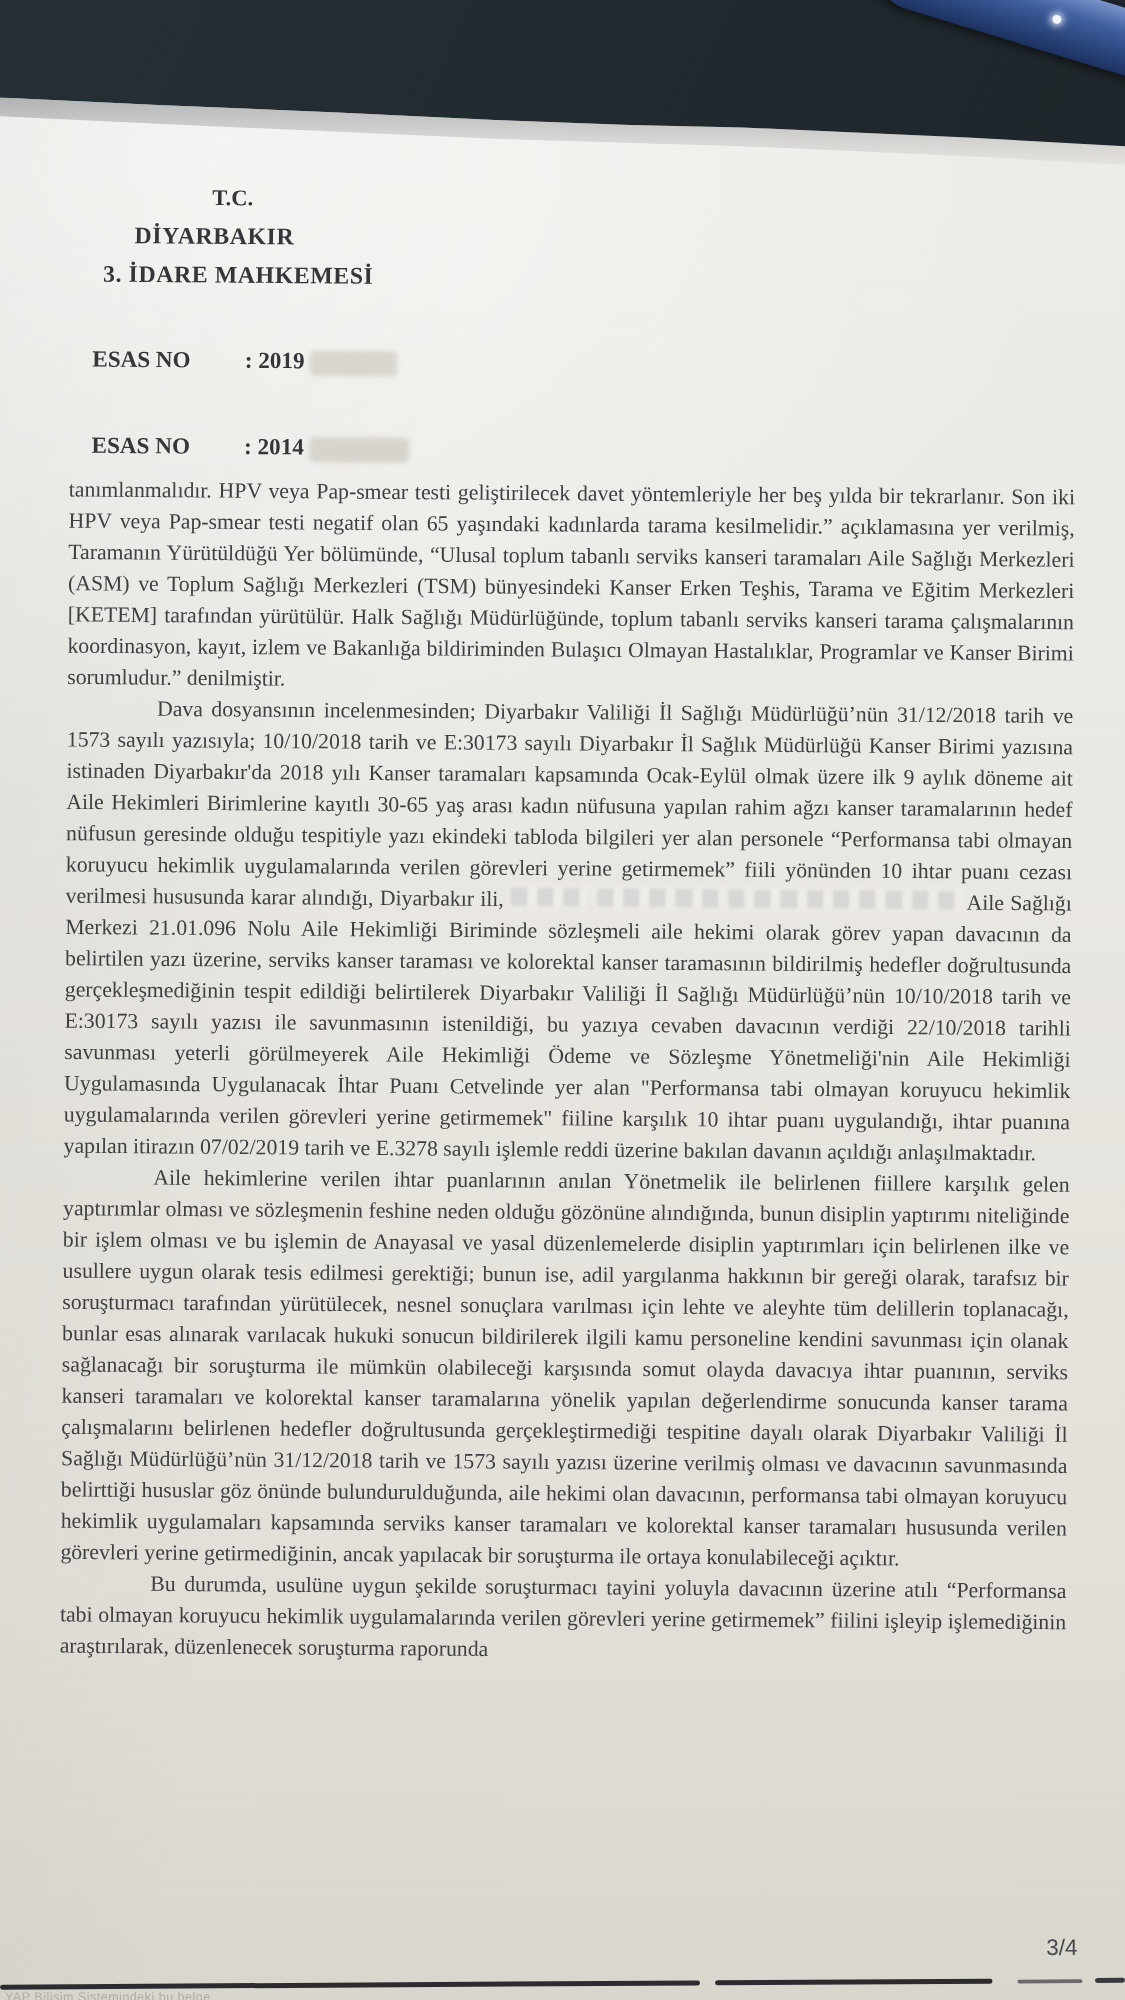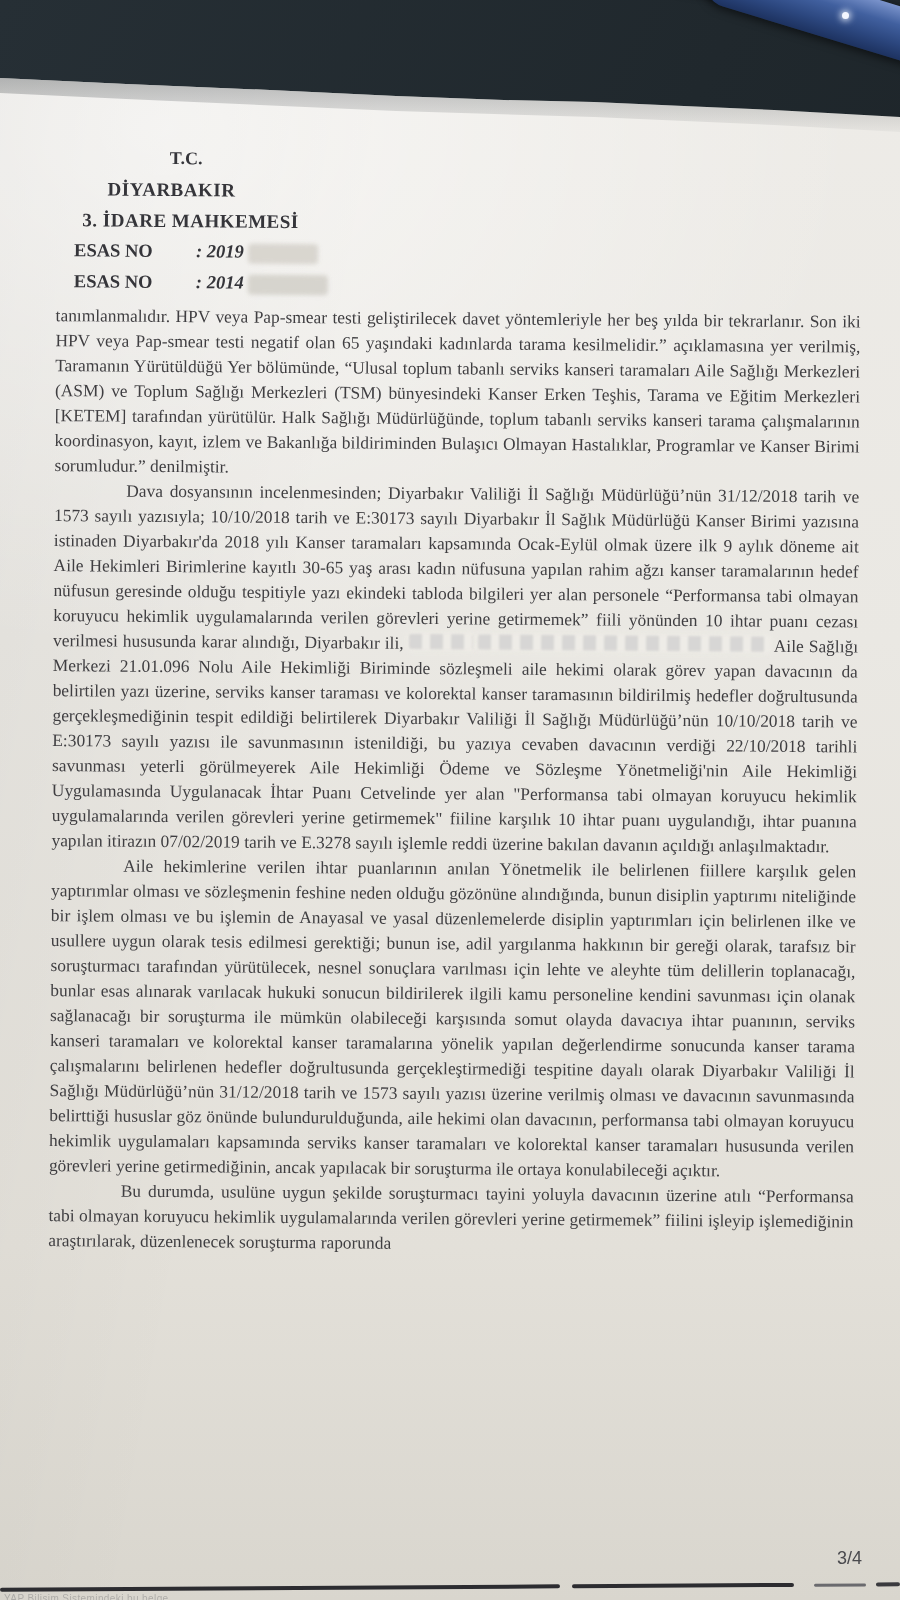--- a/index.html
+++ b/index.html
@@ -27,22 +27,22 @@
          clip-path:polygon(0 8px,14% 14px,30% 20px,44% 26px,56% 30px,66% 32px,76% 36px,86% 40px,100% 47px,100% 62px,86% 55px,66% 47px,44% 41px,14% 29px,0 23px);
          background:linear-gradient(180deg,rgba(40,46,50,.35),rgba(40,46,50,0));}
   
   .content{position:absolute;left:0;top:0;width:900px;height:1600px;
            transform:rotate(.45deg);transform-origin:40px 140px;color:#3f3e41;}
   .hdr{margin:142px 0 0 63px;font-weight:bold;font-size:19px;line-height:31px;color:#35353a;}
   .hdr .l1{margin-left:107px;font-size:18px;}
   .hdr .l2{margin-left:45px;letter-spacing:.5px;}
   .hdr .l3{margin-left:20px;letter-spacing:.5px;}
   .case-row{margin-left:12px;font-size:18.5px;}
-  .case-row .lbl{display:inline-block;min-width:122px;}
-  .case-row .val{font-weight:bold;font-style:italic;}
+  .case-row .lbl{display:inline-block;min-width:122px;margin-top:38px;}
+  .case-row .val{font-weight:bold;}
   .smudge{display:inline-block;vertical-align:middle;height:20px;border-radius:4px;
           background:rgba(214,211,204,.9);filter:blur(2px);}
   .bodytext{margin:6px 38px 0 57px;font-size:17.4px;line-height:25px;text-align:justify;}
   .bodytext p{margin:0;}
   .bodytext p.ind{text-indent:72px;}
   .redact{display:inline-block;vertical-align:baseline;height:15px;border-radius:2px;
           background:
             repeating-linear-gradient(90deg,rgba(138,140,150,.22) 0 13px,rgba(138,140,150,0) 13px 21px),
             rgba(238,236,231,.95);
           filter:blur(1.2px);box-shadow:0 0 4px 2px rgba(238,236,231,.9);}

